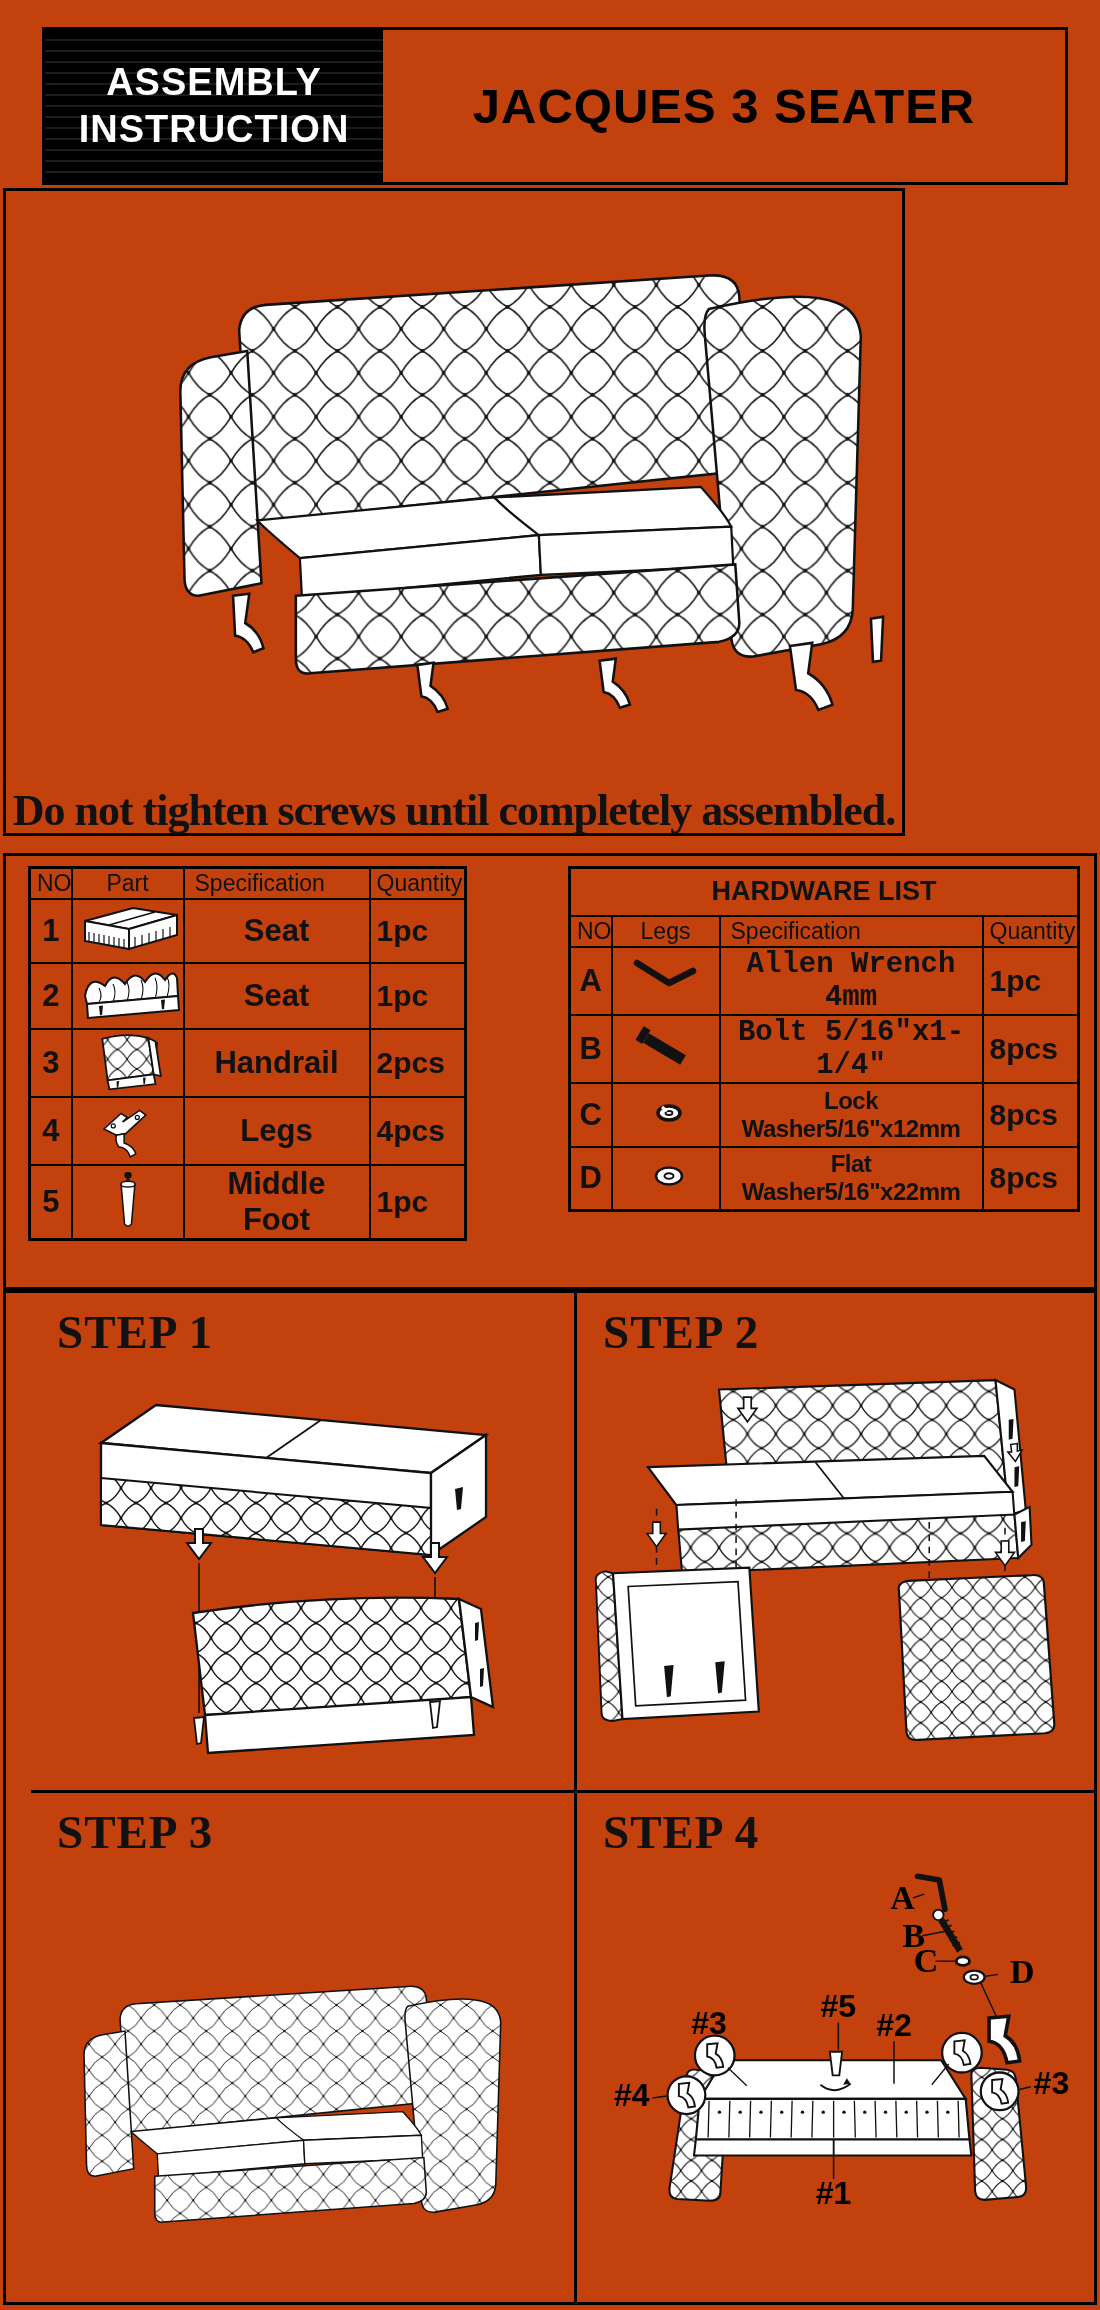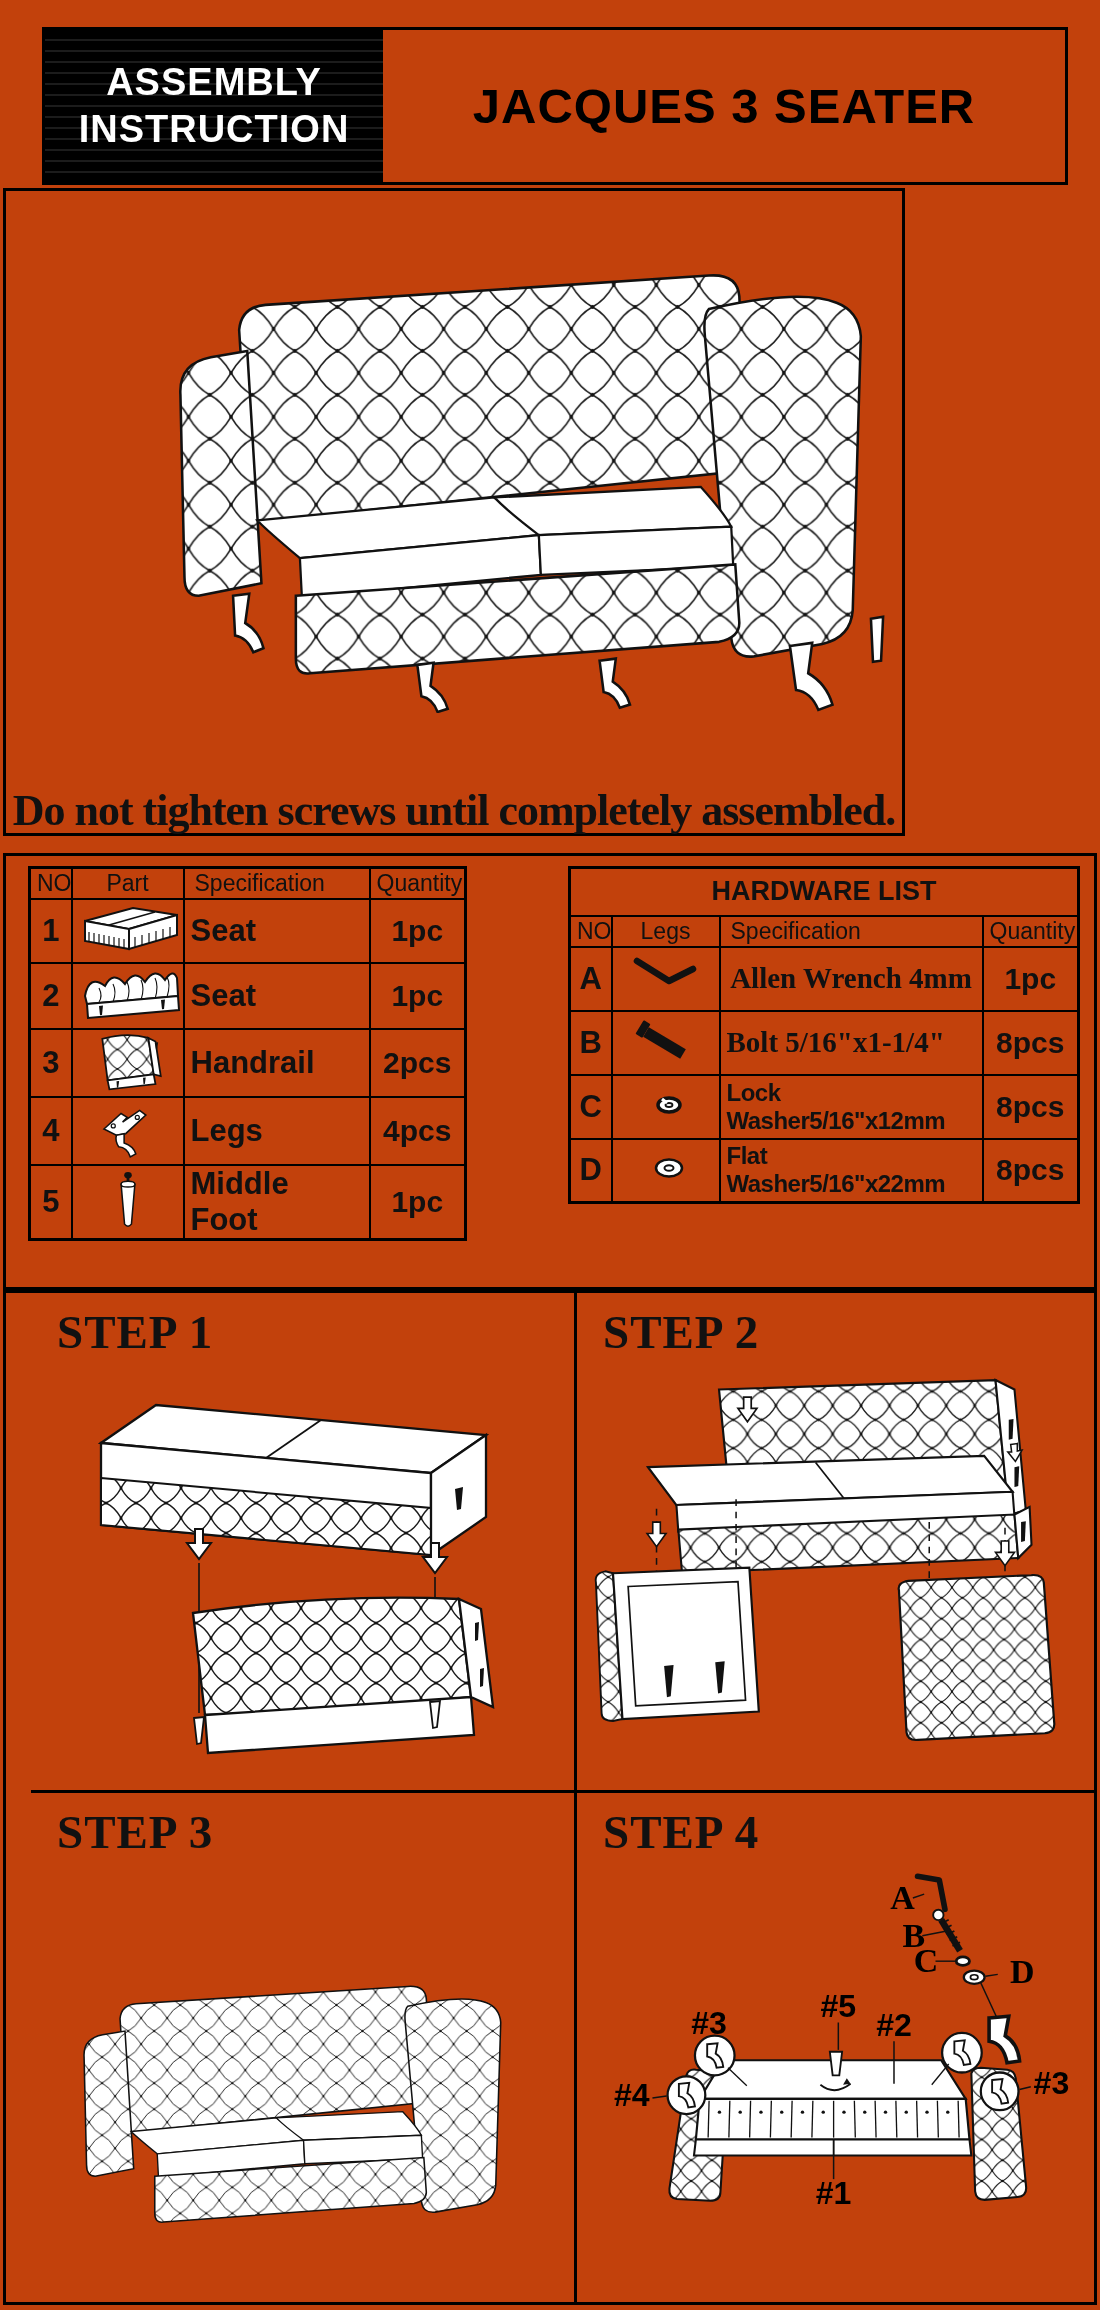--- a/index.html
+++ b/index.html
@@ -26,23 +26,23 @@
   table.spec{border-collapse:collapse;position:absolute;table-layout:fixed;}
   table.spec td,table.spec th{border:2.5px solid #000;padding:0 6px;box-sizing:border-box;overflow:hidden;}
   table.spec{border:3px solid #000;}
   .parts-table{left:22px;top:10px;width:436px;}
   .hw-table{left:562px;top:10px;width:509px;}
   tr.title-row td{height:48px;text-align:center;font-weight:bold;font-size:27px;letter-spacing:0;}
   tr.head-row th{height:31px;text-align:center;font-weight:normal;font-size:23px;}
   tr.data-row td{height:64px;}
   td.no-cell{text-align:center;font-weight:bold;font-size:31px;}
   td.icon-cell{text-align:center;padding:0;}
-  td.spec-cell{font-weight:bold;font-size:31px;text-align:left;padding-left:10px;letter-spacing:0;}
-  td.qty-cell{font-weight:bold;font-size:30px;text-align:center;padding-left:10px;}
-  td.spec-serif{font-family:Liberation Serif, serif;font-weight:bold;font-size:29px;letter-spacing:0;}
+  td.spec-cell{font-weight:bold;font-size:31px;text-align:center;padding-left:10px;letter-spacing:0;}
+  td.qty-cell{font-weight:bold;font-size:30px;text-align:left;padding-left:10px;}
+  td.spec-serif{font-family:Liberation Mono, monospace;font-weight:bold;font-size:29px;letter-spacing:0;}
   td.spec-sans-sm{font-size:24px;letter-spacing:-0.5px;}
   
   .steps-grid{position:absolute;left:3px;top:1290px;width:1094px;height:1015px;
               border:3px solid #000;box-sizing:border-box;
               display:grid;grid-template-columns:546px 1fr;grid-template-rows:500px 1fr;padding-left:25px;}
   .panel{position:relative;box-sizing:border-box;overflow:hidden;}
   .panel.p1{border-right:3px solid #000;border-bottom:3px solid #000;}
   .panel.p2{border-bottom:3px solid #000;}
   .panel.p3{border-right:3px solid #000;}
   .step-title{position:absolute;left:26px;top:12px;font-family:"Liberation Serif",serif;

